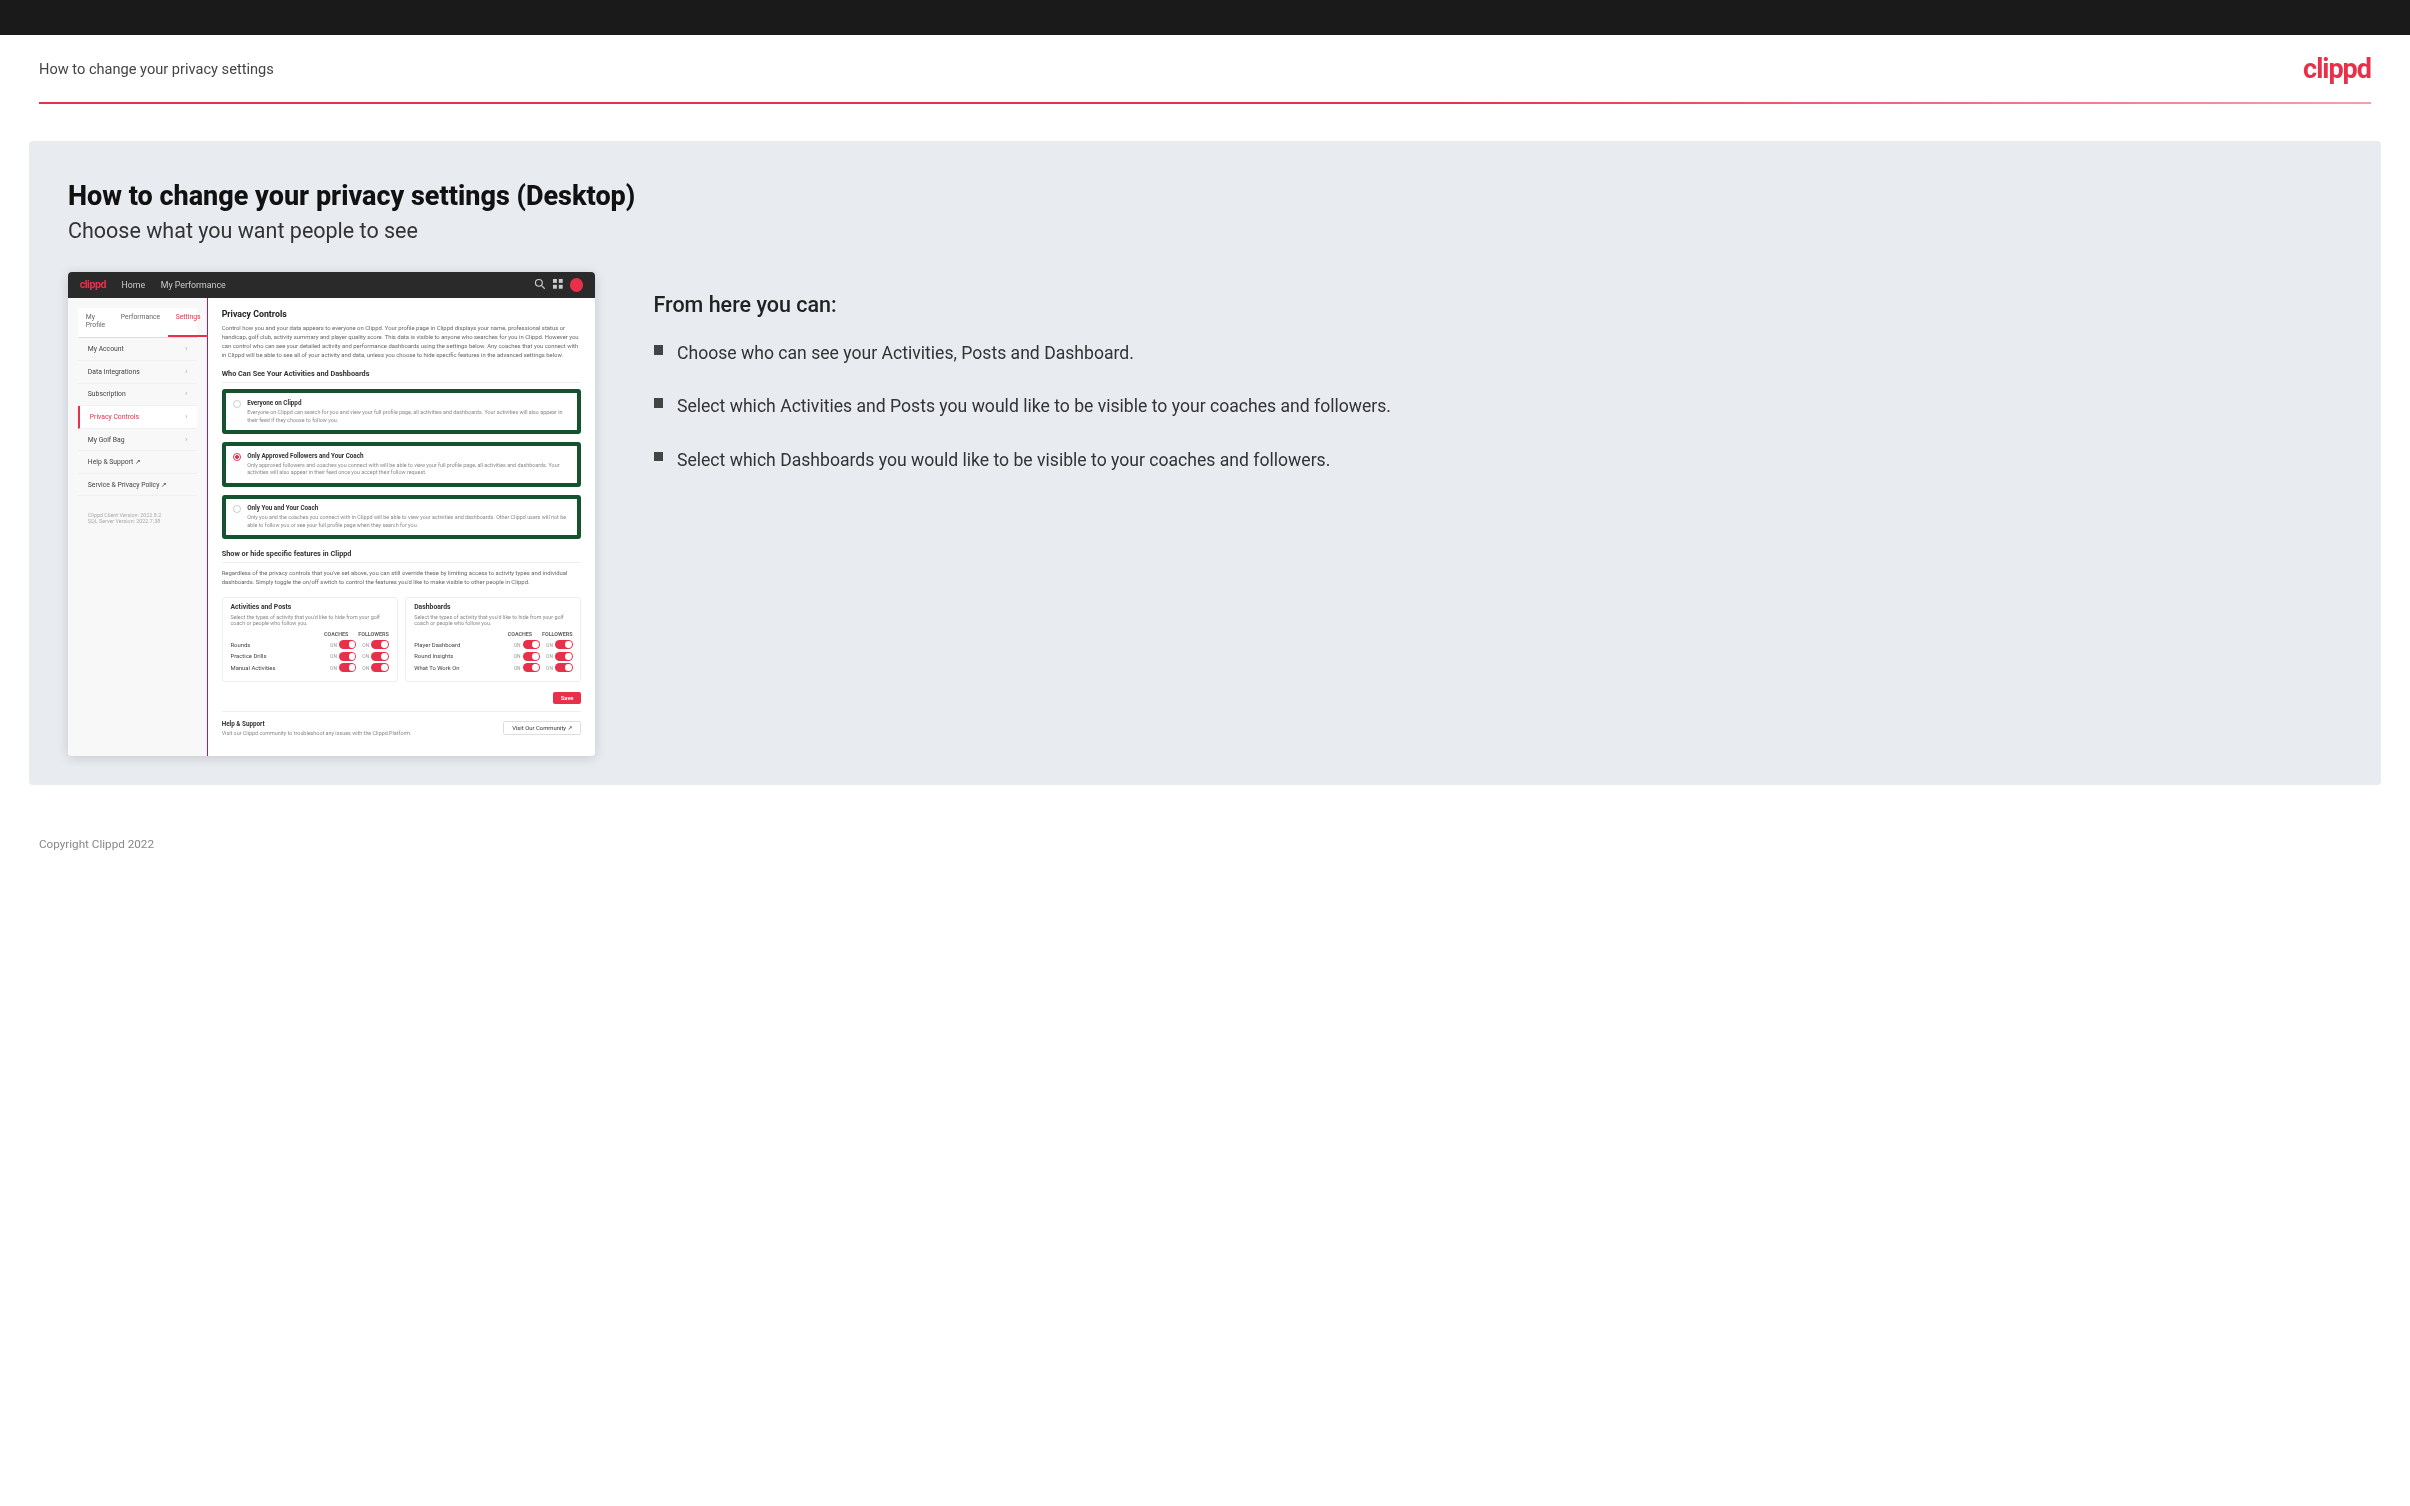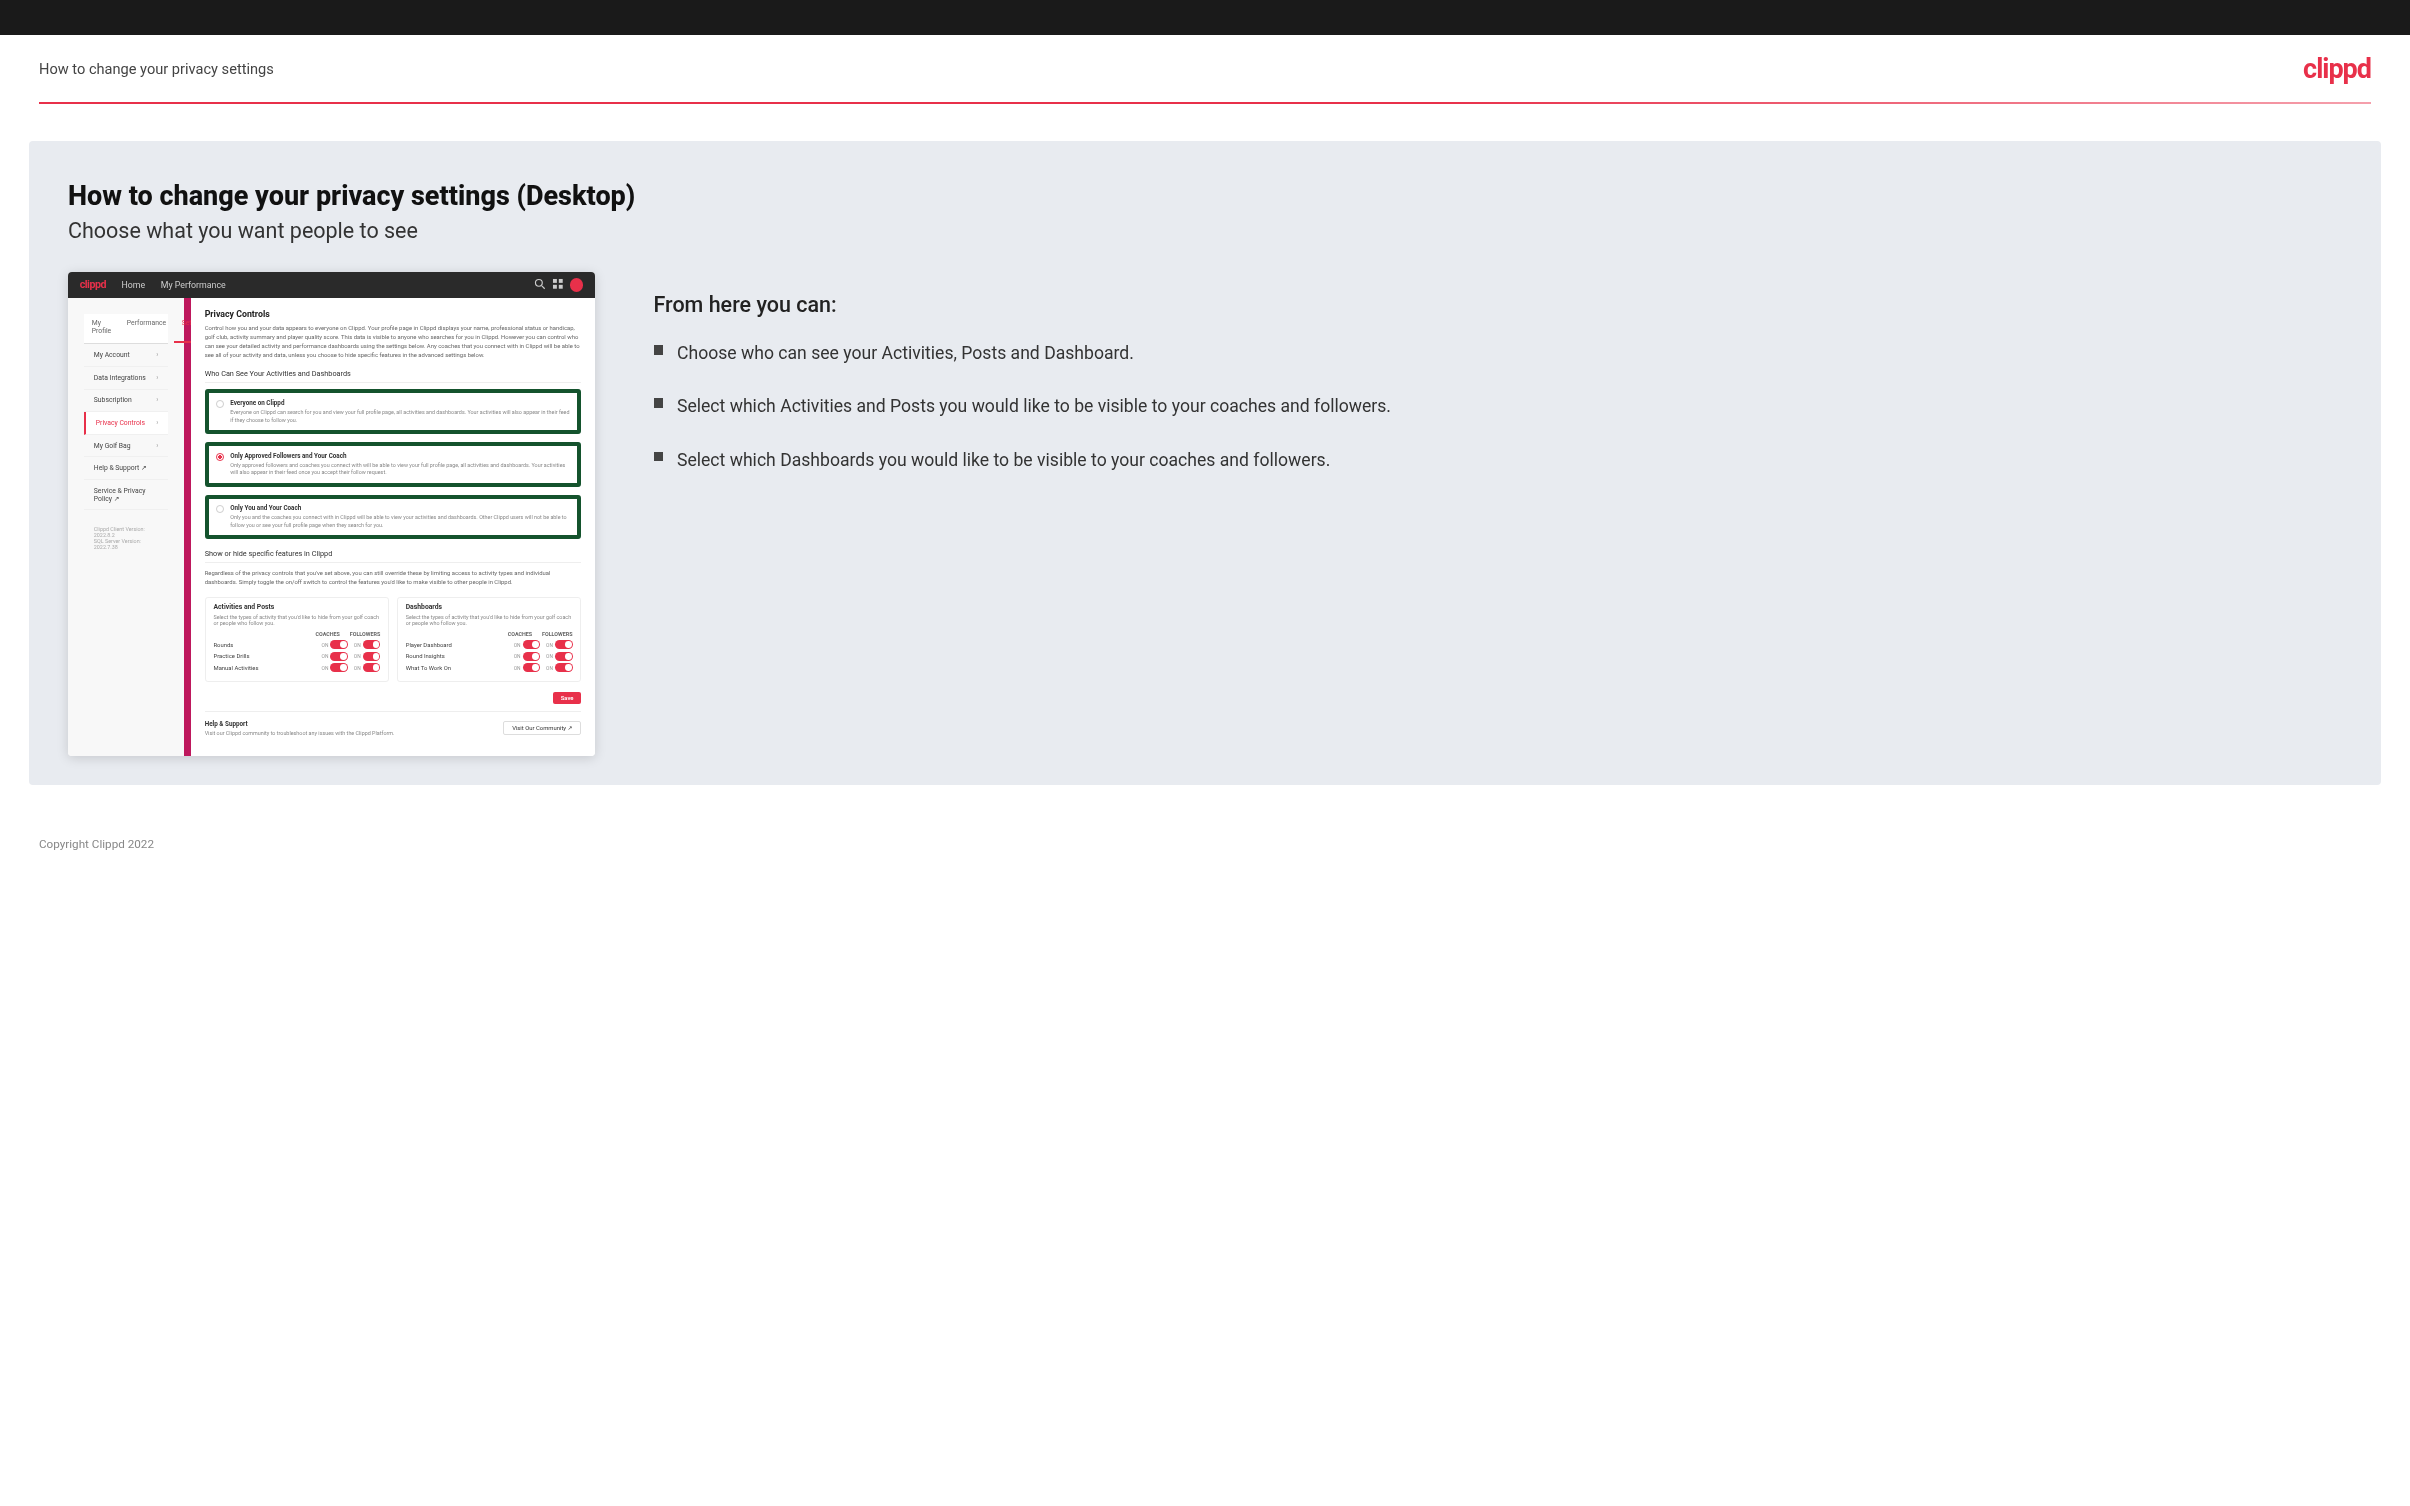--- a/index.html
+++ b/index.html
@@ -111,24 +111,24 @@
     }
 
     
     .mockup-body {
       display: flex;
       min-height: 449px;
     }
 
     
     .mockup-sidebar {
-      width: 123px;
+      width: 140px;
       background: #f8f8f8;
-      border-right: 7px solid #be185d;
-      padding: 16px;
+      border-right: 1px solid #be185d;
+      padding: 10px;
       flex-shrink: 0;
     }
     .mockup-tabs {
       display: flex;
       border-bottom: 1px solid #ddd;
       background: #fff;
     }
     .mockup-tab {
       font-size: 6.8px;
       padding: 5.9px 7.8px;
@@ -178,21 +178,21 @@
       margin-bottom: 4.9px;
     }
     .mockup-section-desc {
       font-size: 5.9px;
       color: #666;
       line-height: 1.5;
       margin-bottom: 9.8px;
     }
     .mockup-subsection-title {
       font-size: 7.3px;
-      font-weight: 400;
+      font-weight: 700;
       color: #333;
       margin-bottom: 5.9px;
       padding-bottom: 3.9px;
       border-bottom: 1px solid #eee;
     }
 
     
     .mockup-radio-group {
       margin-bottom: 9.8px;
     }

